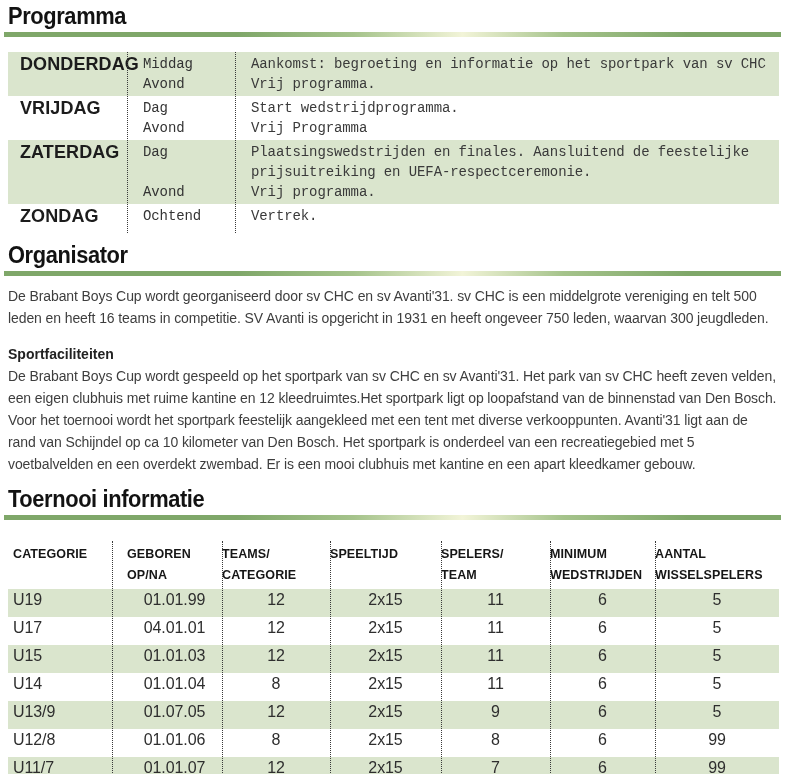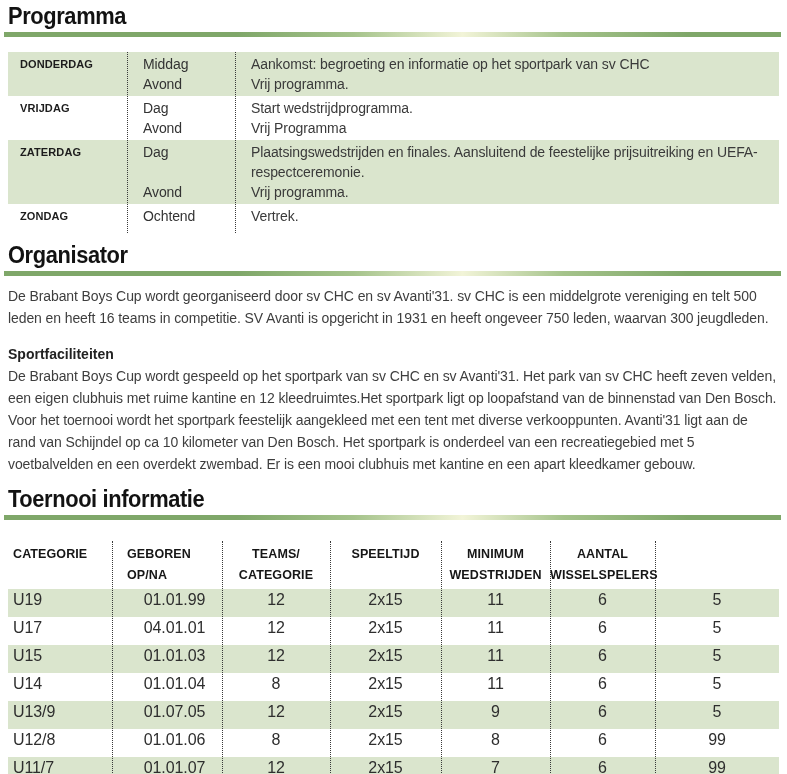--- a/index.html
+++ b/index.html
@@ -35,23 +35,23 @@
 
   
   .prog-table{position:relative;margin-top:15px;font-size:14px;letter-spacing:-0.1px;}
   .prog-table .sep{position:absolute;top:0;bottom:-5px;width:0;border-left:1px dotted #3a3a3a;}
   .prog-table .sep.s1{left:119px;}
   .prog-table .sep.s2{left:227px;}
   .prog-block{display:flex;padding:2px 0;}
   .prog-block.shaded{background:var(--shade);}
   .prog-day{
     width:119px;flex:0 0 119px;padding-left:12px;
-    font-weight:700;font-size:11px;line-height:20px;color:#1c1c1c;letter-spacing:0.1px;
-  }
-  .prog-entries{flex:1;min-width:0;}
+    font-weight:700;font-size:18px;line-height:20px;color:#1c1c1c;letter-spacing:0.1px;
+  }
+  .prog-entries{flex:1;min-width:0;font-family:Liberation Mono, monospace;}
   .prog-entry{display:flex;}
   .prog-time{width:108px;flex:0 0 108px;padding-left:16px;line-height:20px;color:#333;}
   .prog-desc{flex:1;padding-left:16px;padding-right:10px;line-height:20px;color:#3a3a3a;}
 
   
   .sec-org{margin-top:14px;}
   p.para{margin:0;font-size:14px;line-height:22px;letter-spacing:-0.1px;color:var(--body);}
   p.intro{margin-top:9px;}
   h3.subhead{
     margin:14px 0 0 0;font-size:14px;line-height:22px;font-weight:700;color:#222;
@@ -63,21 +63,21 @@
   .t-table .sep{position:absolute;top:0;bottom:-4px;width:0;border-left:1px dotted #3a3a3a;}
   .t-table .c1s{left:104px;} .t-table .c2s{left:214px;} .t-table .c3s{left:322px;}
   .t-table .c4s{left:433px;} .t-table .c5s{left:542px;} .t-table .c6s{left:647px;}
   .t-head,.t-row{
     display:grid;
     grid-template-columns:104px 110px 108px 111px 109px 105px 1fr;
   }
   .t-head{padding:3px 0;}
   .h-cell{
     font-weight:700;font-size:12.5px;line-height:21px;color:#161616;
-    text-align:center;white-space:pre-line;letter-spacing:0.1px;
+    text-align:left;white-space:pre-line;letter-spacing:0.1px;
   }
   .h-cell.c0{text-align:left;padding-left:5px;}
   .h-cell.c1{text-align:left;padding-left:15px;}
   .t-row{height:28px;font-size:16px;line-height:22px;color:#2e2e2e;letter-spacing:-0.1px;}
   .t-row.shaded{background:var(--shade);}
   .t-cell{text-align:center;overflow:hidden;}
   .t-cell.c0{text-align:left;padding-left:5px;}
   .t-cell.c1{text-align:center;padding-left:15px;}
 </style>
 </head>
@@ -162,20 +162,22 @@
       <div class="sep c5s"></div>
       <div class="sep c6s"></div>
       <div class="t-head">
 
       <div class="h-cell c0">CATEGORIE</div>
           <div class="h-cell c1">GEBOREN
 OP/NA</div>
           <div class="h-cell c2">TEAMS/
 CATEGORIE</div>
           <div class="h-cell c3">SPEELTIJD</div>
+          <div class="h-cell c4">SPELERS/
+TEAM</div>
           <div class="h-cell c5">MINIMUM
 WEDSTRIJDEN</div>
           <div class="h-cell c6">AANTAL
 WISSELSPELERS</div>
         </div>
       <div>
 
       <div class="t-row shaded">
             <div class="t-cell c0">U19</div>
             <div class="t-cell c1">01.01.99</div>

